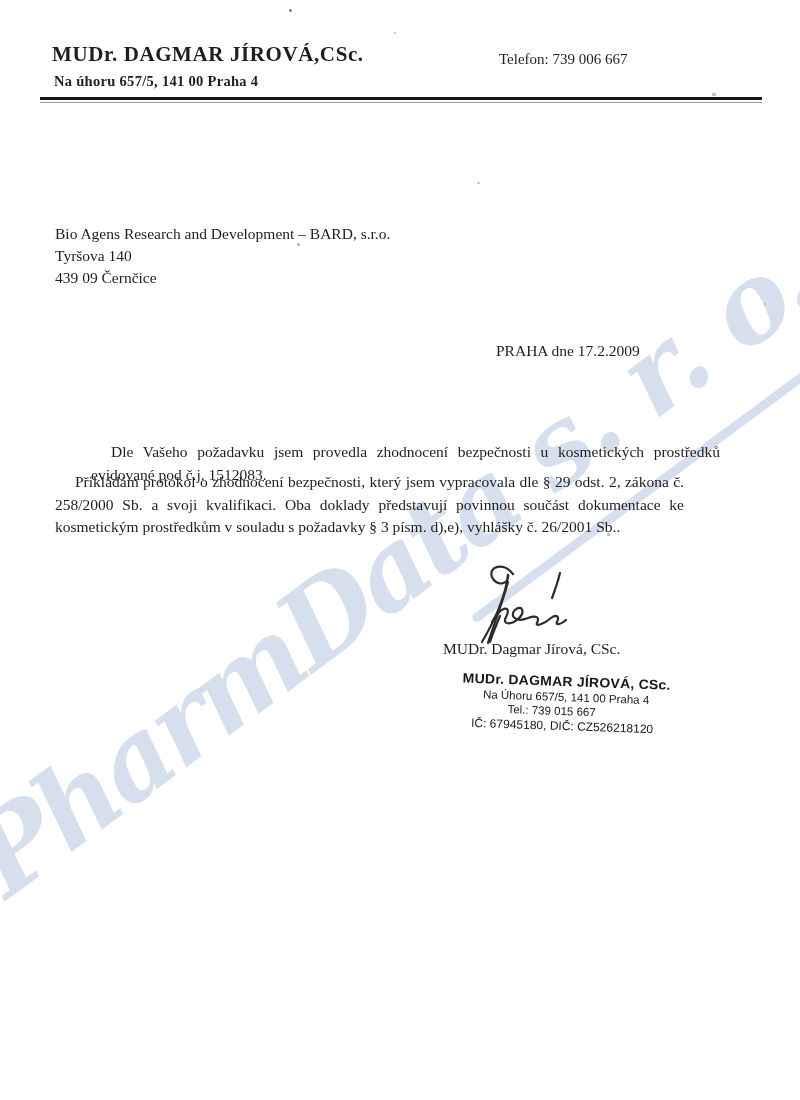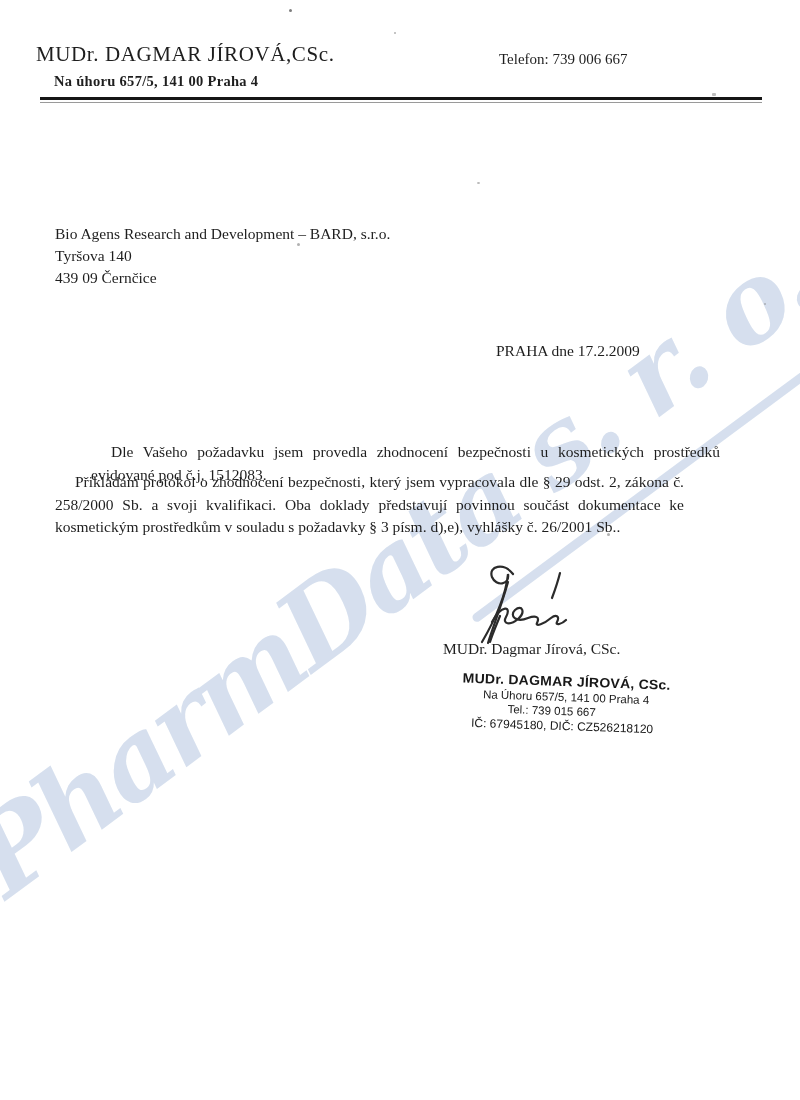--- a/index.html
+++ b/index.html
@@ -32,22 +32,22 @@
   }
   #watermark .swash{
     position:absolute;
     right:30px; bottom:2px;
     width:46%; height:9px;
     border-radius:5px;
     background:#ccd8ea;
   }
   
   .hdr-name{
-    position:absolute; left:36px; top:42px;
-    font-size:21px; font-weight:normal; letter-spacing:0.6px;
+    position:absolute; left:52px; top:42px;
+    font-size:21px; font-weight:bold; letter-spacing:0.6px;
     z-index:2;
     text-align:right;
   }
   .hdr-phone{
     position:absolute; left:499px; top:51px;
     font-size:15px; z-index:2;
   }
   .hdr-address{
     position:absolute; left:54px; top:73px;
     font-size:14.5px; font-weight:bold; letter-spacing:0.3px;

